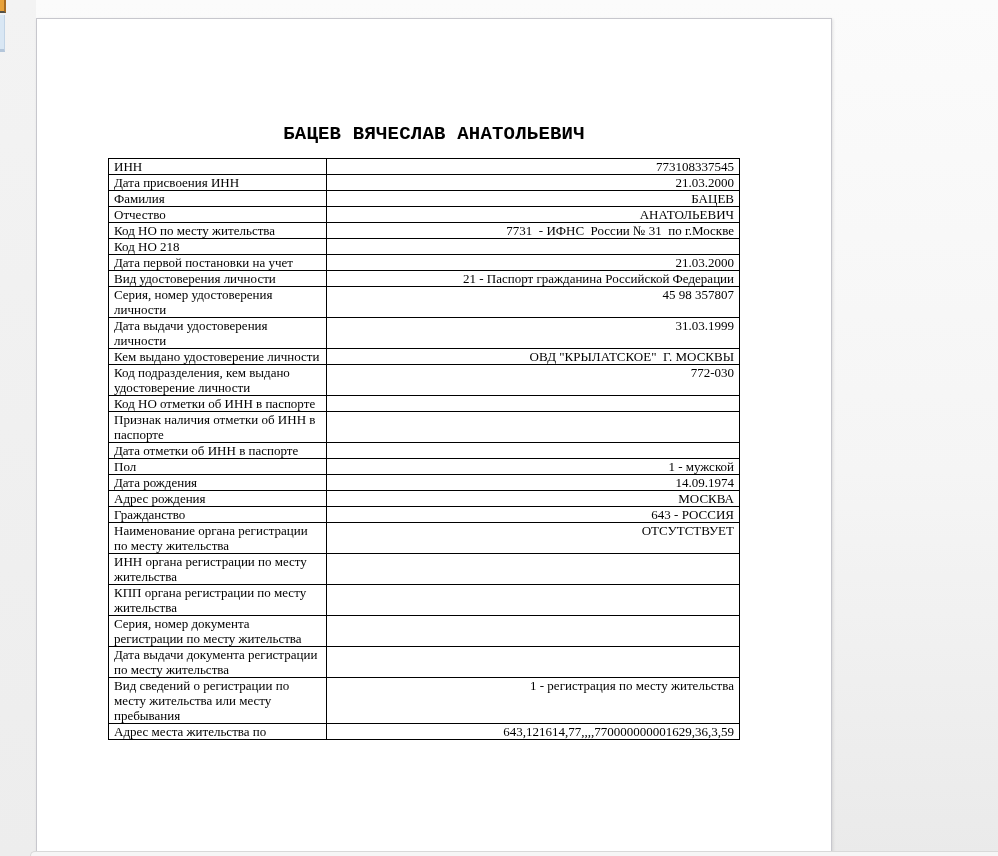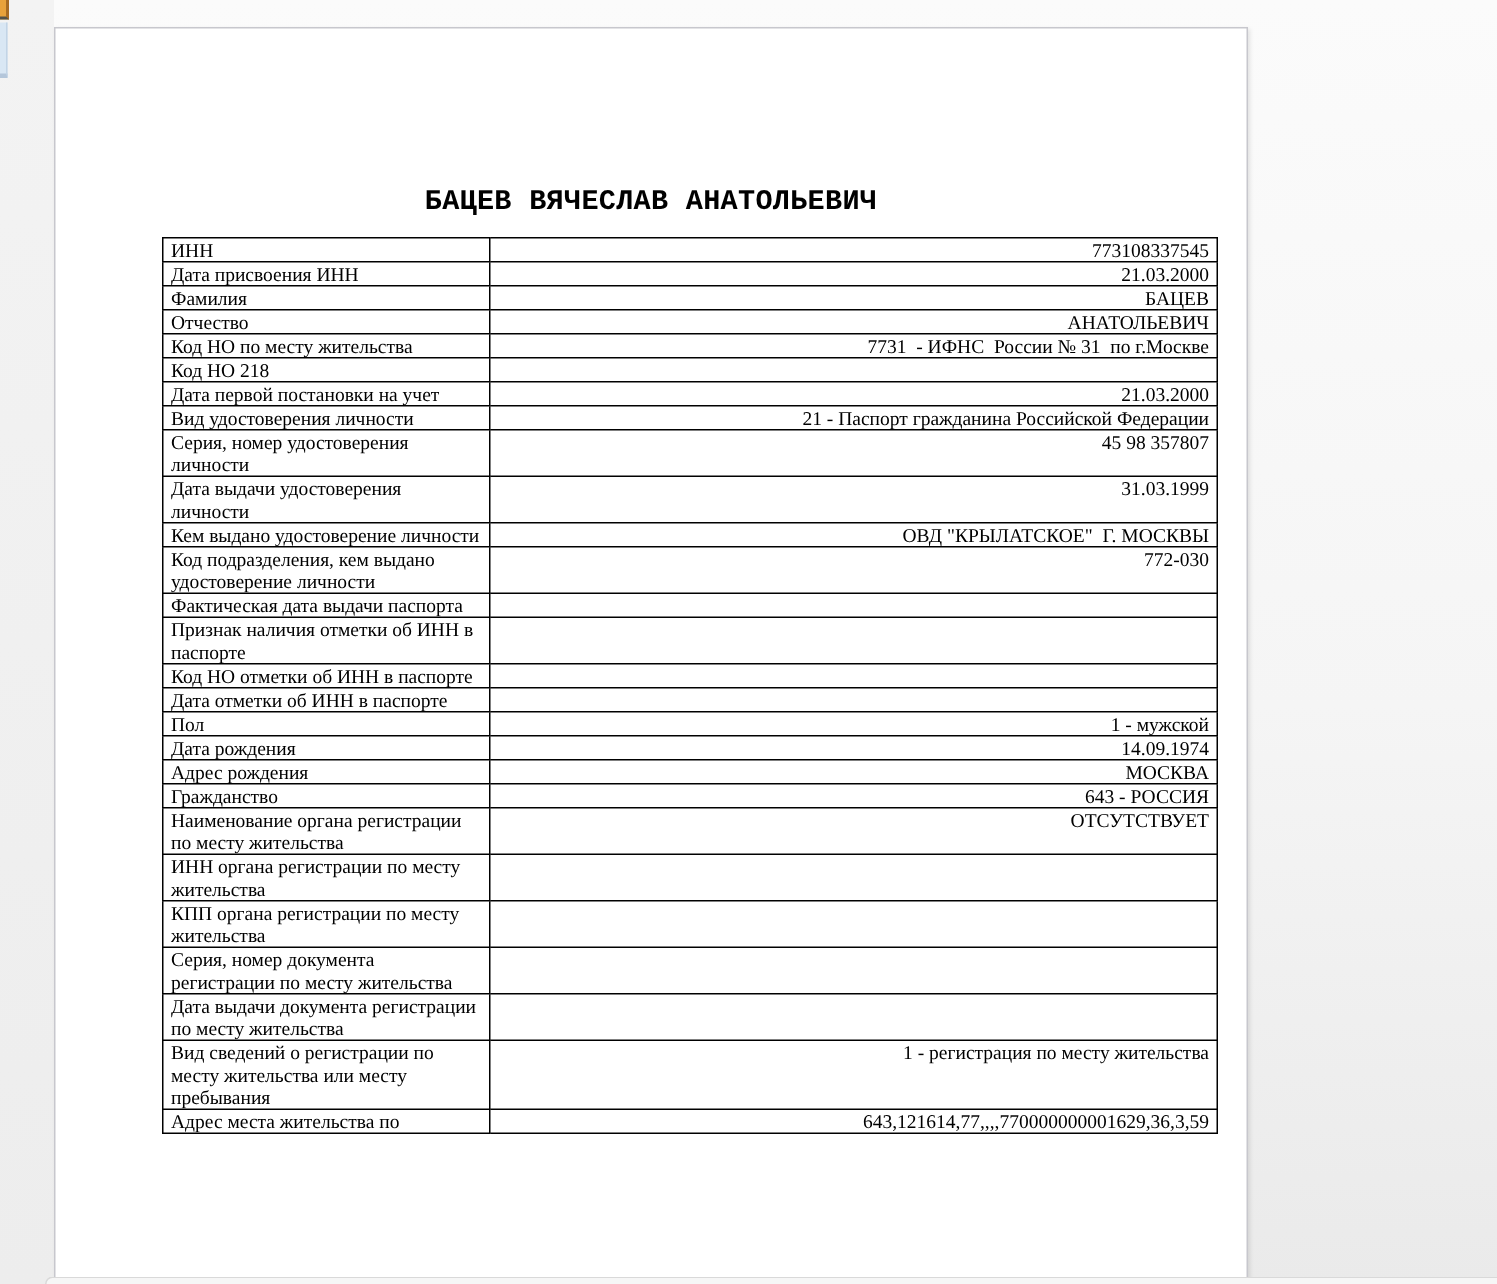--- a/index.html
+++ b/index.html
@@ -26,21 +26,21 @@
     position:absolute;left:36px;top:18px;width:794px;height:870px;
     background:#ffffff;border:1px solid #c7c7cd;
     box-shadow:1px 1px 3px rgba(0,0,0,0.10);
   }
   .doc-title{
     position:absolute;left:71px;top:104px;width:652px;margin:0;
     text-align:center;font-size:19px;font-weight:bold;letter-spacing:0.2px;
     font-family:Liberation Mono, monospace;
   }
   table.doc-table{
-    position:absolute;left:71px;top:139px;width:704px;
+    position:absolute;left:71px;top:139px;width:632px;
     border-collapse:collapse;table-layout:fixed;
   }
   table.doc-table td{
     border:1px solid #000;
     font-size:13px;line-height:15px;
     vertical-align:top;
     padding:0 5px 0 5px;
     overflow:hidden;
   }
   td.label-cell{width:207px;}
@@ -108,29 +108,25 @@
         </tr>
         <tr>
           <td class="label-cell">Кем выдано удостоверение личности</td>
           <td class="value-cell">ОВД "КРЫЛАТСКОЕ"  Г. МОСКВЫ</td>
         </tr>
         <tr>
           <td class="label-cell">Код подразделения,  кем выдано удостоверение личности</td>
           <td class="value-cell">772-030</td>
         </tr>
         <tr>
-          <td class="label-cell">Фактическая дата выдачи паспорта</td>
+          <td class="label-cell">Код НО отметки об ИНН в паспорте</td>
           <td class="value-cell"></td>
         </tr>
         <tr>
           <td class="label-cell">Признак наличия отметки об ИНН в паспорте</td>
-          <td class="value-cell"></td>
-        </tr>
-        <tr>
-          <td class="label-cell">Код НО отметки об ИНН в паспорте</td>
           <td class="value-cell"></td>
         </tr>
         <tr>
           <td class="label-cell">Дата отметки об ИНН в паспорте</td>
           <td class="value-cell"></td>
         </tr>
         <tr>
           <td class="label-cell">Пол</td>
           <td class="value-cell">1 - мужской</td>
         </tr>

